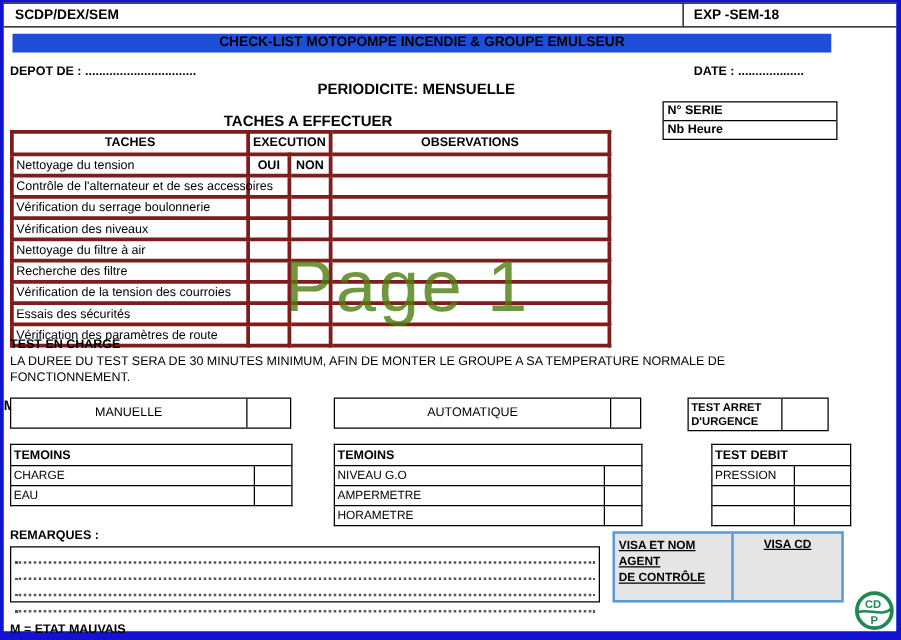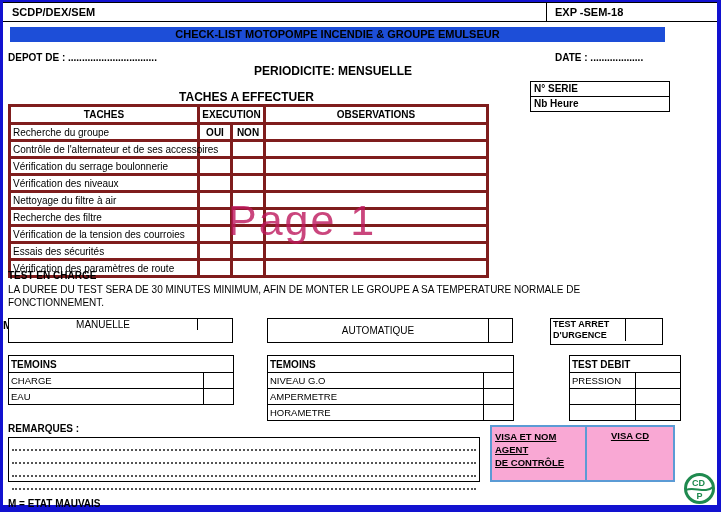--- a/index.html
+++ b/index.html
@@ -19,49 +19,49 @@
   .serie-row{height:13px;font-size:10px;font-weight:bold;padding:1px 0 0 3px;box-sizing:content-box;}
   .serie-row + .serie-row{border-top:1px solid #000;}
   .taches-title{top:88px;left:0;width:487px;text-align:center;font-size:12px;font-weight:bold;}
   
   table{border-collapse:collapse;table-layout:fixed;}
   .main-table{top:102px;left:5px;width:478px;z-index:1;}
   .main-table td{border:3px solid #7f1d1d;font-size:10px;padding:0 2px;height:14px;overflow:visible;white-space:nowrap;}
   .main-table .hdr{font-weight:bold;text-align:center;height:15px;}
   .main-table .ouinon{font-weight:bold;text-align:center;}
   
-  .watermark{top:194px;left:225px;font-size:43px;color:#be185d;opacity:.8;z-index:2;letter-spacing:2px;}
+  .watermark{top:194px;left:225px;font-size:58px;color:#4d7c0f;opacity:.8;z-index:2;letter-spacing:2px;}
   
   .note1{top:254px;left:5px;font-size:10px;font-weight:bold;z-index:3;}
   .note2{top:268px;left:5px;font-size:10px;font-weight:bold;z-index:3;}
   .note3{top:282px;left:5px;font-size:10px;z-index:3;}
   .note4{top:295px;left:5px;font-size:10px;z-index:3;}
   .mise-title{top:305px;left:0;width:480px;text-align:left;font-size:11px;font-weight:bold;z-index:3;margin-top:12px;}
   
   .mm-box{top:316px;height:25px;border:1px solid #000;display:flex;box-sizing:border-box;background:#fff;z-index:3;}
   .mm-label{border-right:1px solid #000;display:flex;align-items:center;justify-content:center;font-size:10px;}
   .mm-cell{flex:1;}
-  .mm1{left:5px;width:225px;flex-direction:column;}
+  .mm1{left:5px;width:225px;}
   .mm1 .mm-label{width:188px;}
   .mm2{left:264px;width:246px;}
   .mm2 .mm-label{width:220px;}
-  .mm3{left:547px;width:113px;height:27px;flex-direction:column;}
+  .mm3{left:547px;width:113px;height:27px;}
   .mm3 .mm-label{width:72px;font-weight:bold;font-size:9px;line-height:11px;justify-content:flex-start;padding-left:2px;text-align:left;}
   
   .sec-table{top:353px;z-index:1;background:#fff;}
   .sec-table td{border:1px solid #000;font-size:9.5px;padding:0 2px;height:15px;white-space:nowrap;overflow:hidden;}
   .sec-table .sec-hdr{font-weight:bold;text-align:left;font-size:10px;height:16px;}
   .t1{left:5px;width:225px;}
   .t2{left:264px;width:246px;}
   .t3{left:566px;width:111px;border-radius:28px;}
   
   .remarques-label{top:421px;left:5px;font-size:10px;font-weight:bold;}
   .remarks-box{top:435px;left:5px;width:472px;height:45px;border:1px solid #000;box-sizing:border-box;padding:2px 3px 0 3px;}
   .remarks-line{height:9px;border-bottom:2px dotted #555;margin-bottom:2px;}
-  .visa-box{top:423px;left:487px;width:185px;height:57px;border:2px solid #5b9bd5;display:flex;box-sizing:border-box;background:#f9a8d4;z-index:4;}
+  .visa-box{top:423px;left:487px;width:185px;height:57px;border:2px solid #5b9bd5;display:flex;box-sizing:border-box;background:#e5e5e5;z-index:4;}
   .visa-left{width:95px;border-right:2px solid #5b9bd5;box-sizing:border-box;padding:3px 2px 0 3px;font-size:9.5px;font-weight:bold;line-height:13px;}
   .visa-left span, .visa-right span{text-decoration:underline;}
   .visa-right{flex:1;text-align:center;padding-top:3px;font-size:9.5px;font-weight:bold;}
   .legend-b{top:482px;left:5px;font-size:10px;font-weight:normal;margin-top:35px;}
   .legend-m{top:496px;left:5px;font-size:10px;font-weight:bold;}
   .logo{top:470px;left:680px;width:33px;height:33px;}
 </style>
 </head>
 <body>
 
@@ -93,21 +93,21 @@
           <col style="width:33px">
           <col style="width:223px">
         </colgroup>
     <tbody>
           <tr>
       <td class="hdr">TACHES</td>
       <td class="hdr" colspan="2">EXECUTION</td>
       <td class="hdr">OBSERVATIONS</td>
     </tr>
     <tr>
-      <td>Recherche du groupe</td>
+      <td>Nettoyage du tension</td>
       <td class="ouinon">OUI</td>
       <td class="ouinon">NON</td>
       <td></td>
     </tr>
     <tr>
       <td>Contrôle de l'alternateur et de ses accessoires</td>
       <td></td>
       <td></td>
       <td></td>
     </tr>

